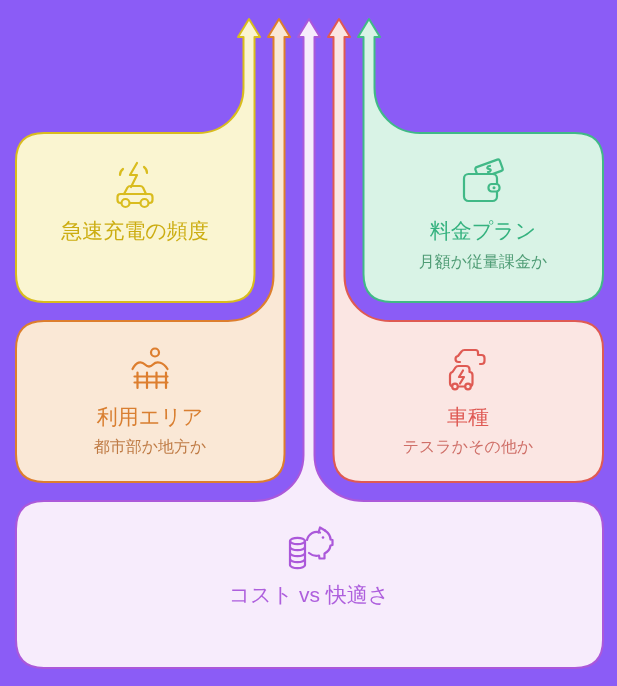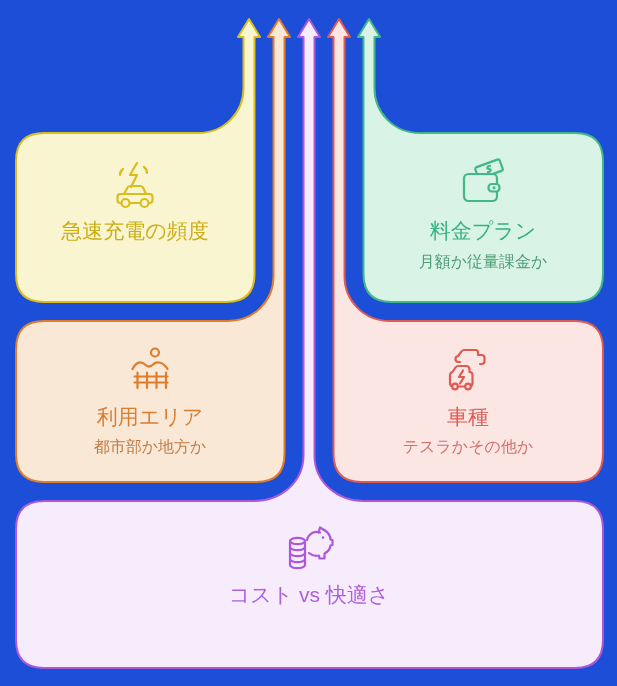--- a/index.html
+++ b/index.html
@@ -1,20 +1,20 @@
 <!DOCTYPE html>
 <html><head>
 <meta charset="utf-8">
 <style>
   html, body { margin: 0; padding: 0; background: #ffffff; }
   .stage {
     position: relative;
     width: 617px;
     height: 686px;
-    background: #1d4ed8;
+    background: #8b5cf6;
     font-family: "Liberation Sans", sans-serif;
   }
   svg { display: block; }
   .flow-shape { stroke-width: 2; stroke-linejoin: round; }
   .icon { fill: none; stroke-width: 2.2; stroke-linecap: round; stroke-linejoin: round; }
   .card-title {
     font-family: "Liberation Sans", sans-serif;
     font-size: 21px;
     text-anchor: middle;
   }

